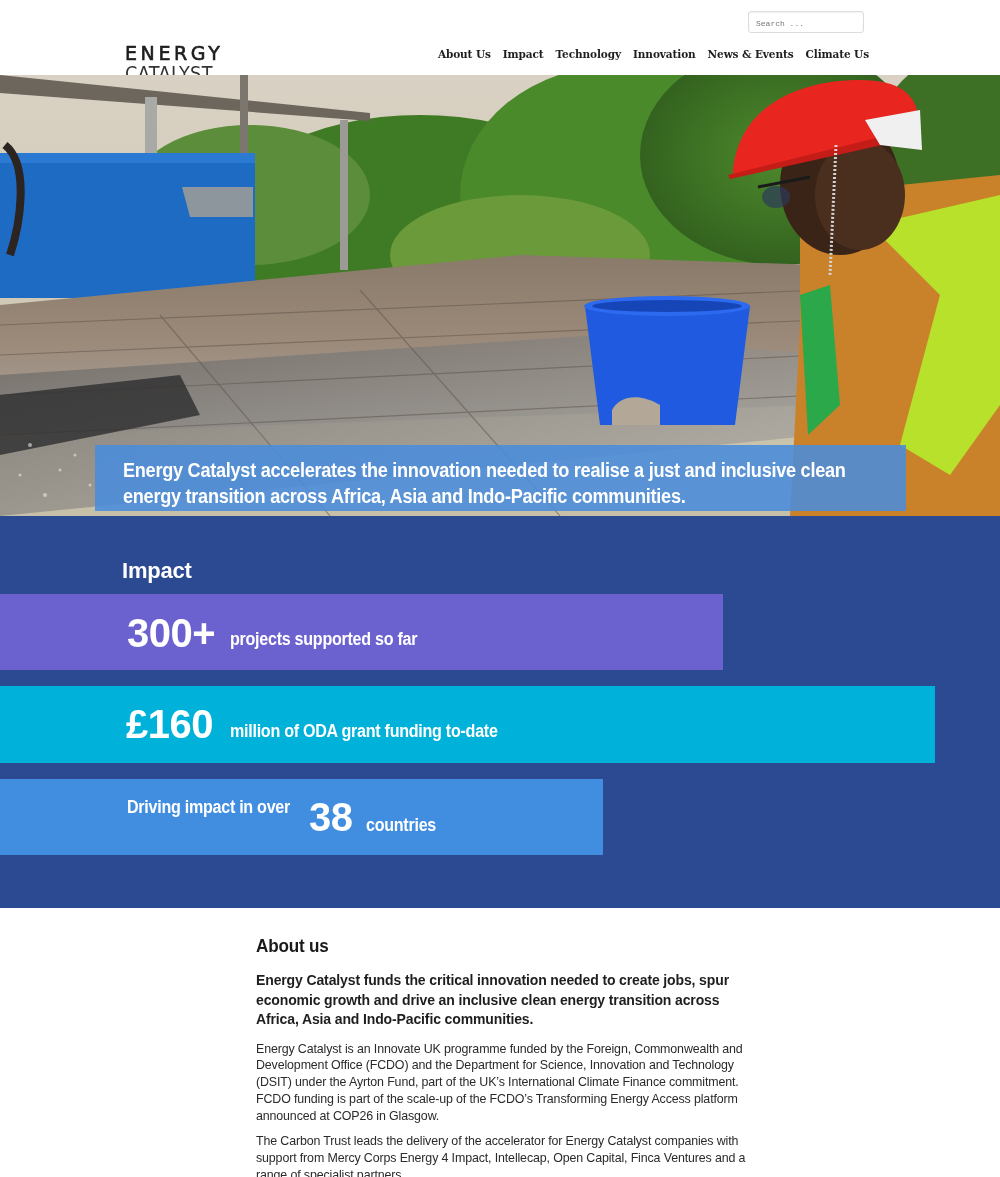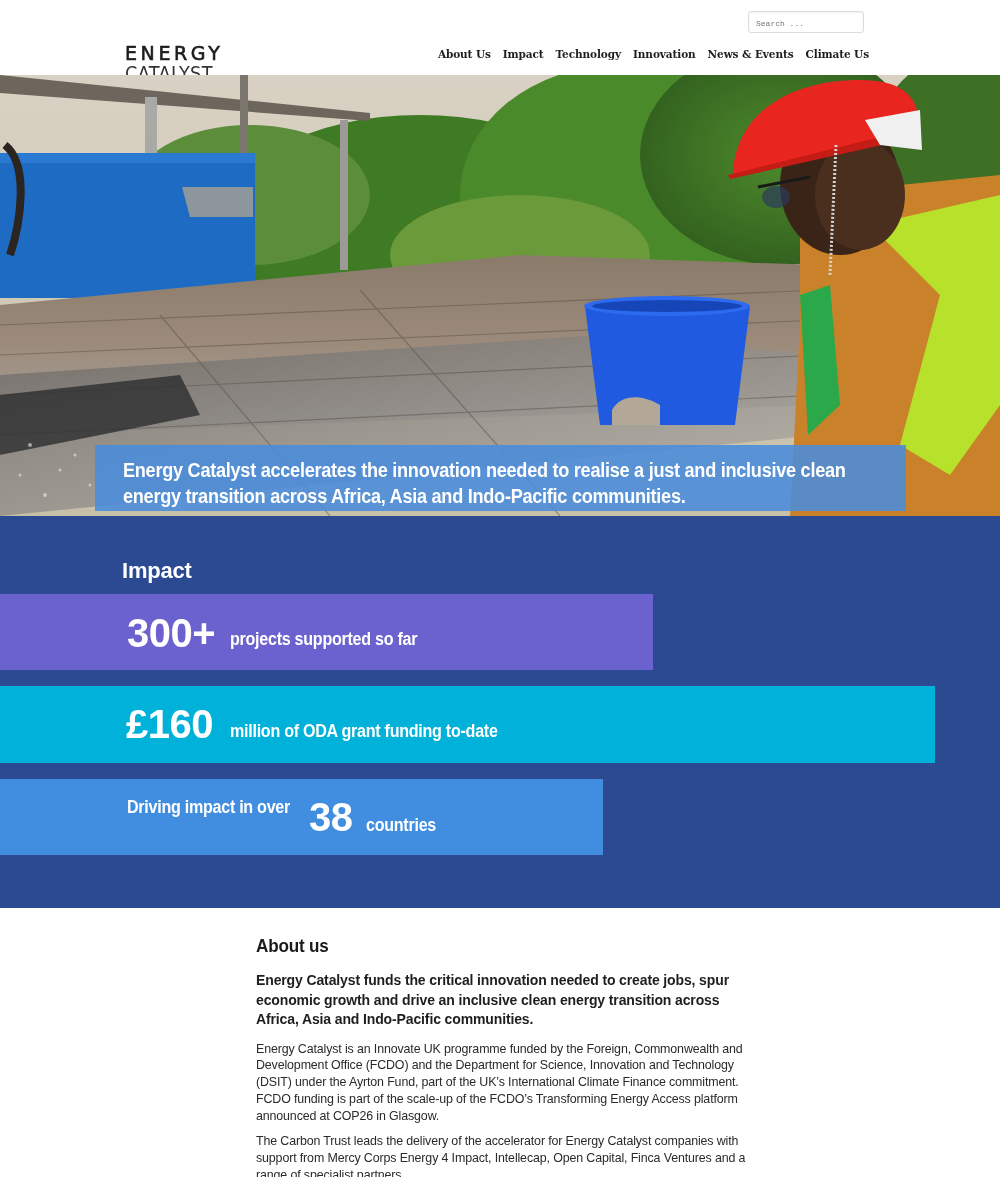--- a/index.html
+++ b/index.html
@@ -20,21 +20,21 @@
     
     .hero { position: absolute; left: 0; top: 75px; width: 1000px; height: 441px; overflow: hidden; background: #7b8c6a; }
     .hero svg.photo { position: absolute; left: 0; top: 0; width: 1000px; height: 441px; }
     .hero-caption { position: absolute; left: 95px; top: 356px; width: 811px; height: 66px; background: rgba(74, 140, 219, 0.88); padding: 12px 28px 0 28px; margin-top: 14px; }
     .hero-caption p { font-family: "Liberation Sans", sans-serif; font-weight: bold; color: #fff; font-size: 19.5px; line-height: 26px; letter-spacing: -0.3px; transform: scaleX(0.93); transform-origin: left; width: 820px; }
 
     
     .impact { position: absolute; left: 0; top: 516px; width: 1000px; height: 392px; background: #2b4a92; }
     .impact-title { position: absolute; left: 122px; top: 42px; color: #fff; font-size: 22px; font-family: "Liberation Sans", sans-serif; letter-spacing: -0.2px; }
     .stat { position: absolute; left: 0; color: #fff; }
-    .stat-1 { top: 78px; width: 653px; height: 76px; background: #6c62cf; }
+    .stat-1 { top: 78px; width: 723px; height: 76px; background: #6c62cf; }
     .stat-2 { top: 170px; width: 935px; height: 77px; background: #00b1da; }
     .stat-3 { top: 263px; width: 603px; height: 76px; background: #418ee0; }
     .stat .big { position: absolute; font-family: "Liberation Sans", sans-serif; font-weight: bold; font-size: 40px; letter-spacing: -0.5px; line-height: 1; }
     .stat .small { position: absolute; font-family: "Liberation Sans", sans-serif; font-weight: bold; font-size: 17.5px; letter-spacing: -0.3px; line-height: 1; transform: scaleX(0.92); transform-origin: left; white-space: nowrap; }
     .stat-1 .big { left: 127px; top: 19px; }
     .stat-1 .small { left: 230px; top: 37px; }
     .stat-2 .big { left: 126px; top: 18px; }
     .stat-2 .small { left: 230px; top: 37px; }
     .stat-3 .pre { position: absolute; left: 127px; top: 18px; font-family: "Liberation Sans", sans-serif; font-weight: bold; font-size: 17.5px; letter-spacing: -0.3px; transform: scaleX(0.92); transform-origin: left; white-space: nowrap; }
     .stat-3 .big { left: 309px; top: 18px; }

